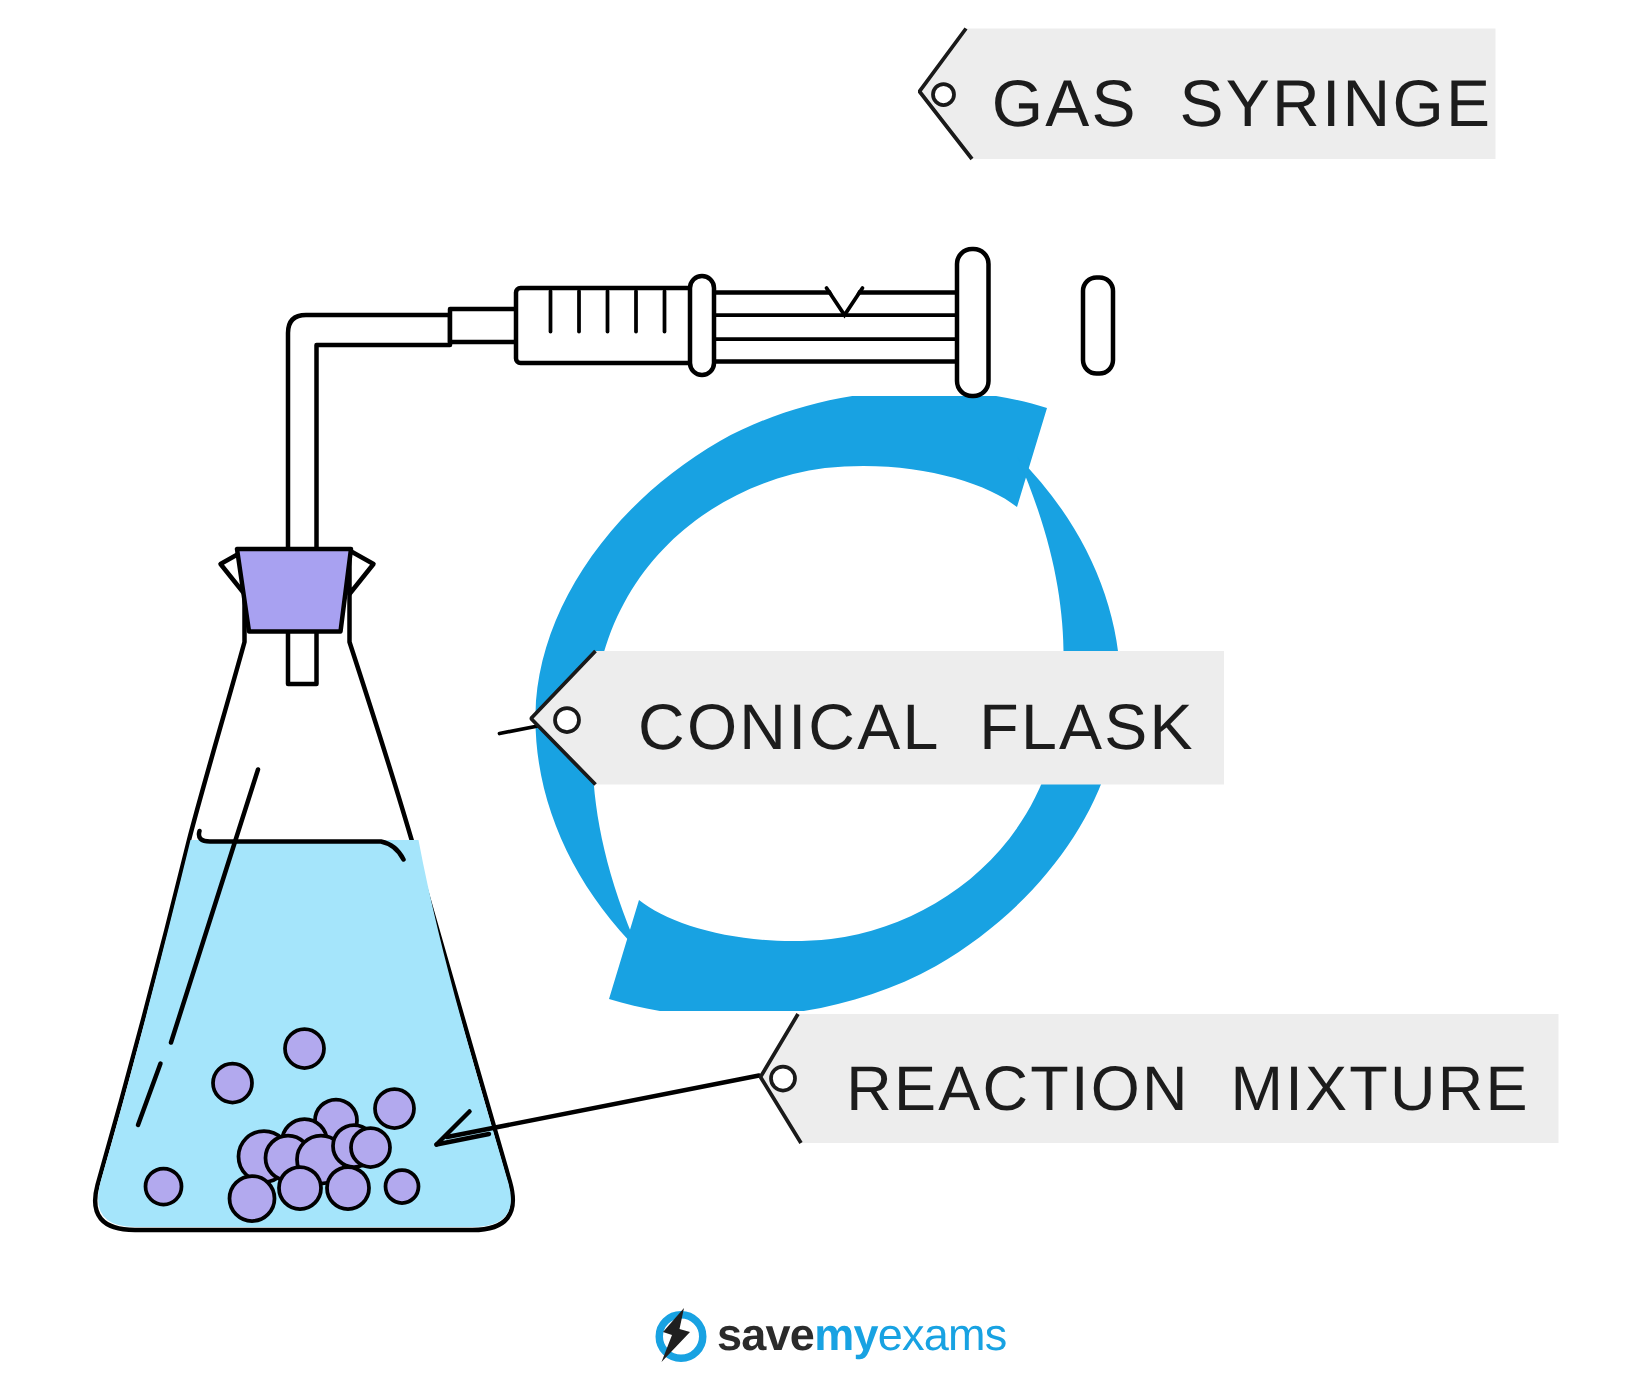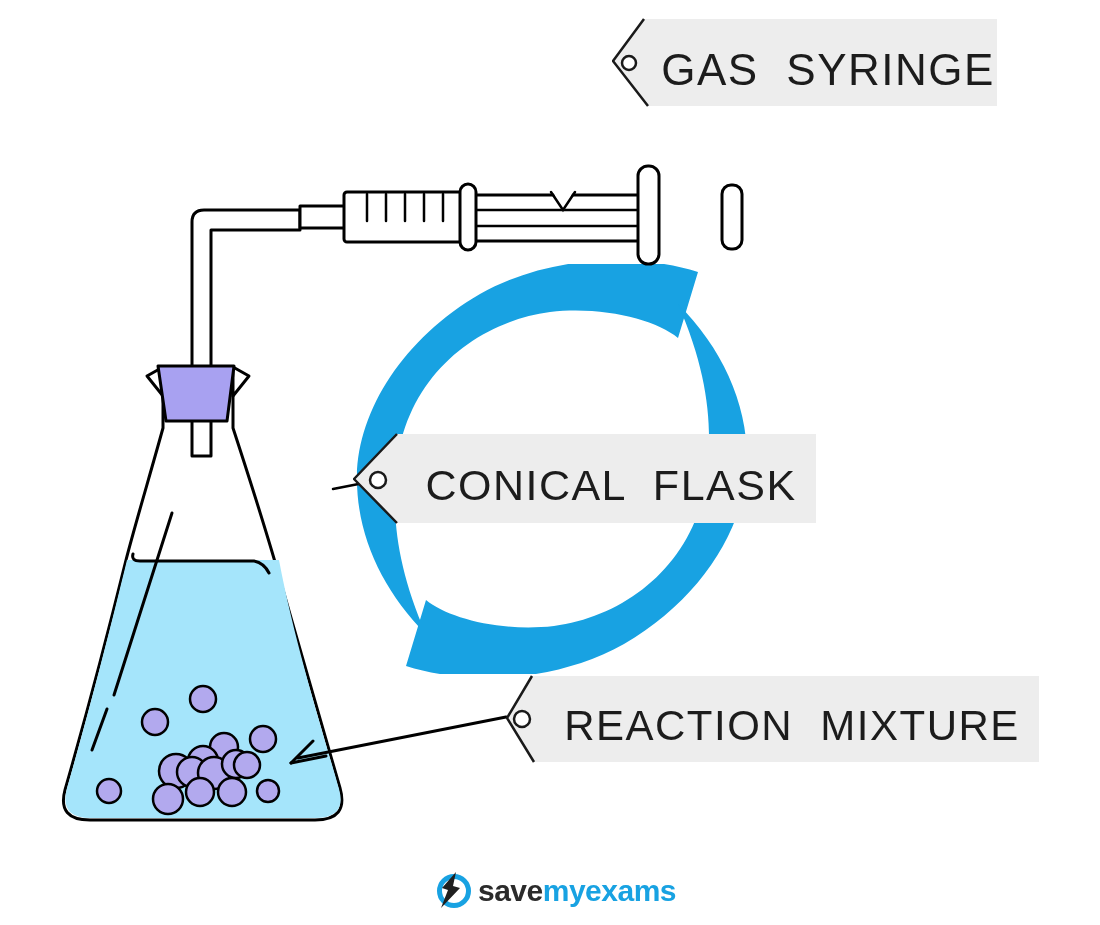--- a/index.html
+++ b/index.html
@@ -37,21 +37,21 @@
   #tag-conical-flask{left:353px;top:433px;width:464px;height:91px;}
   #tag-conical-flask .txt{font-size:43px;padding-left:52px;}
   #tag-reaction-mixture{left:506px;top:674px;width:534px;height:90px;}
   #tag-reaction-mixture .txt{font-size:42px;padding-left:38px;}
 
   
   #footer-logo{left:434px;top:869px;width:260px;height:44px;display:flex;align-items:center;}
   #footer-logo .word{font-size:30px;font-weight:700;letter-spacing:-0.5px;line-height:1;}
   #footer-logo .w-save{color:var(--brand-dark);margin-left:4px;}
   #footer-logo .w-my{color:var(--brand-blue);}
-  #footer-logo .w-exams{color:var(--brand-blue);font-weight:700;}
+  #footer-logo .w-exams{color:var(--brand-blue);font-weight:400;}
 </style>
 </head>
 <body>
 
 <div id="stage">
 
   <svg id="watermark" class="abs" viewBox="0 0 400 410">
     <path class="wm" d="M 346 8
       C 282 -12 196 -8 128 30
       C 52 74 6 146 5 212

